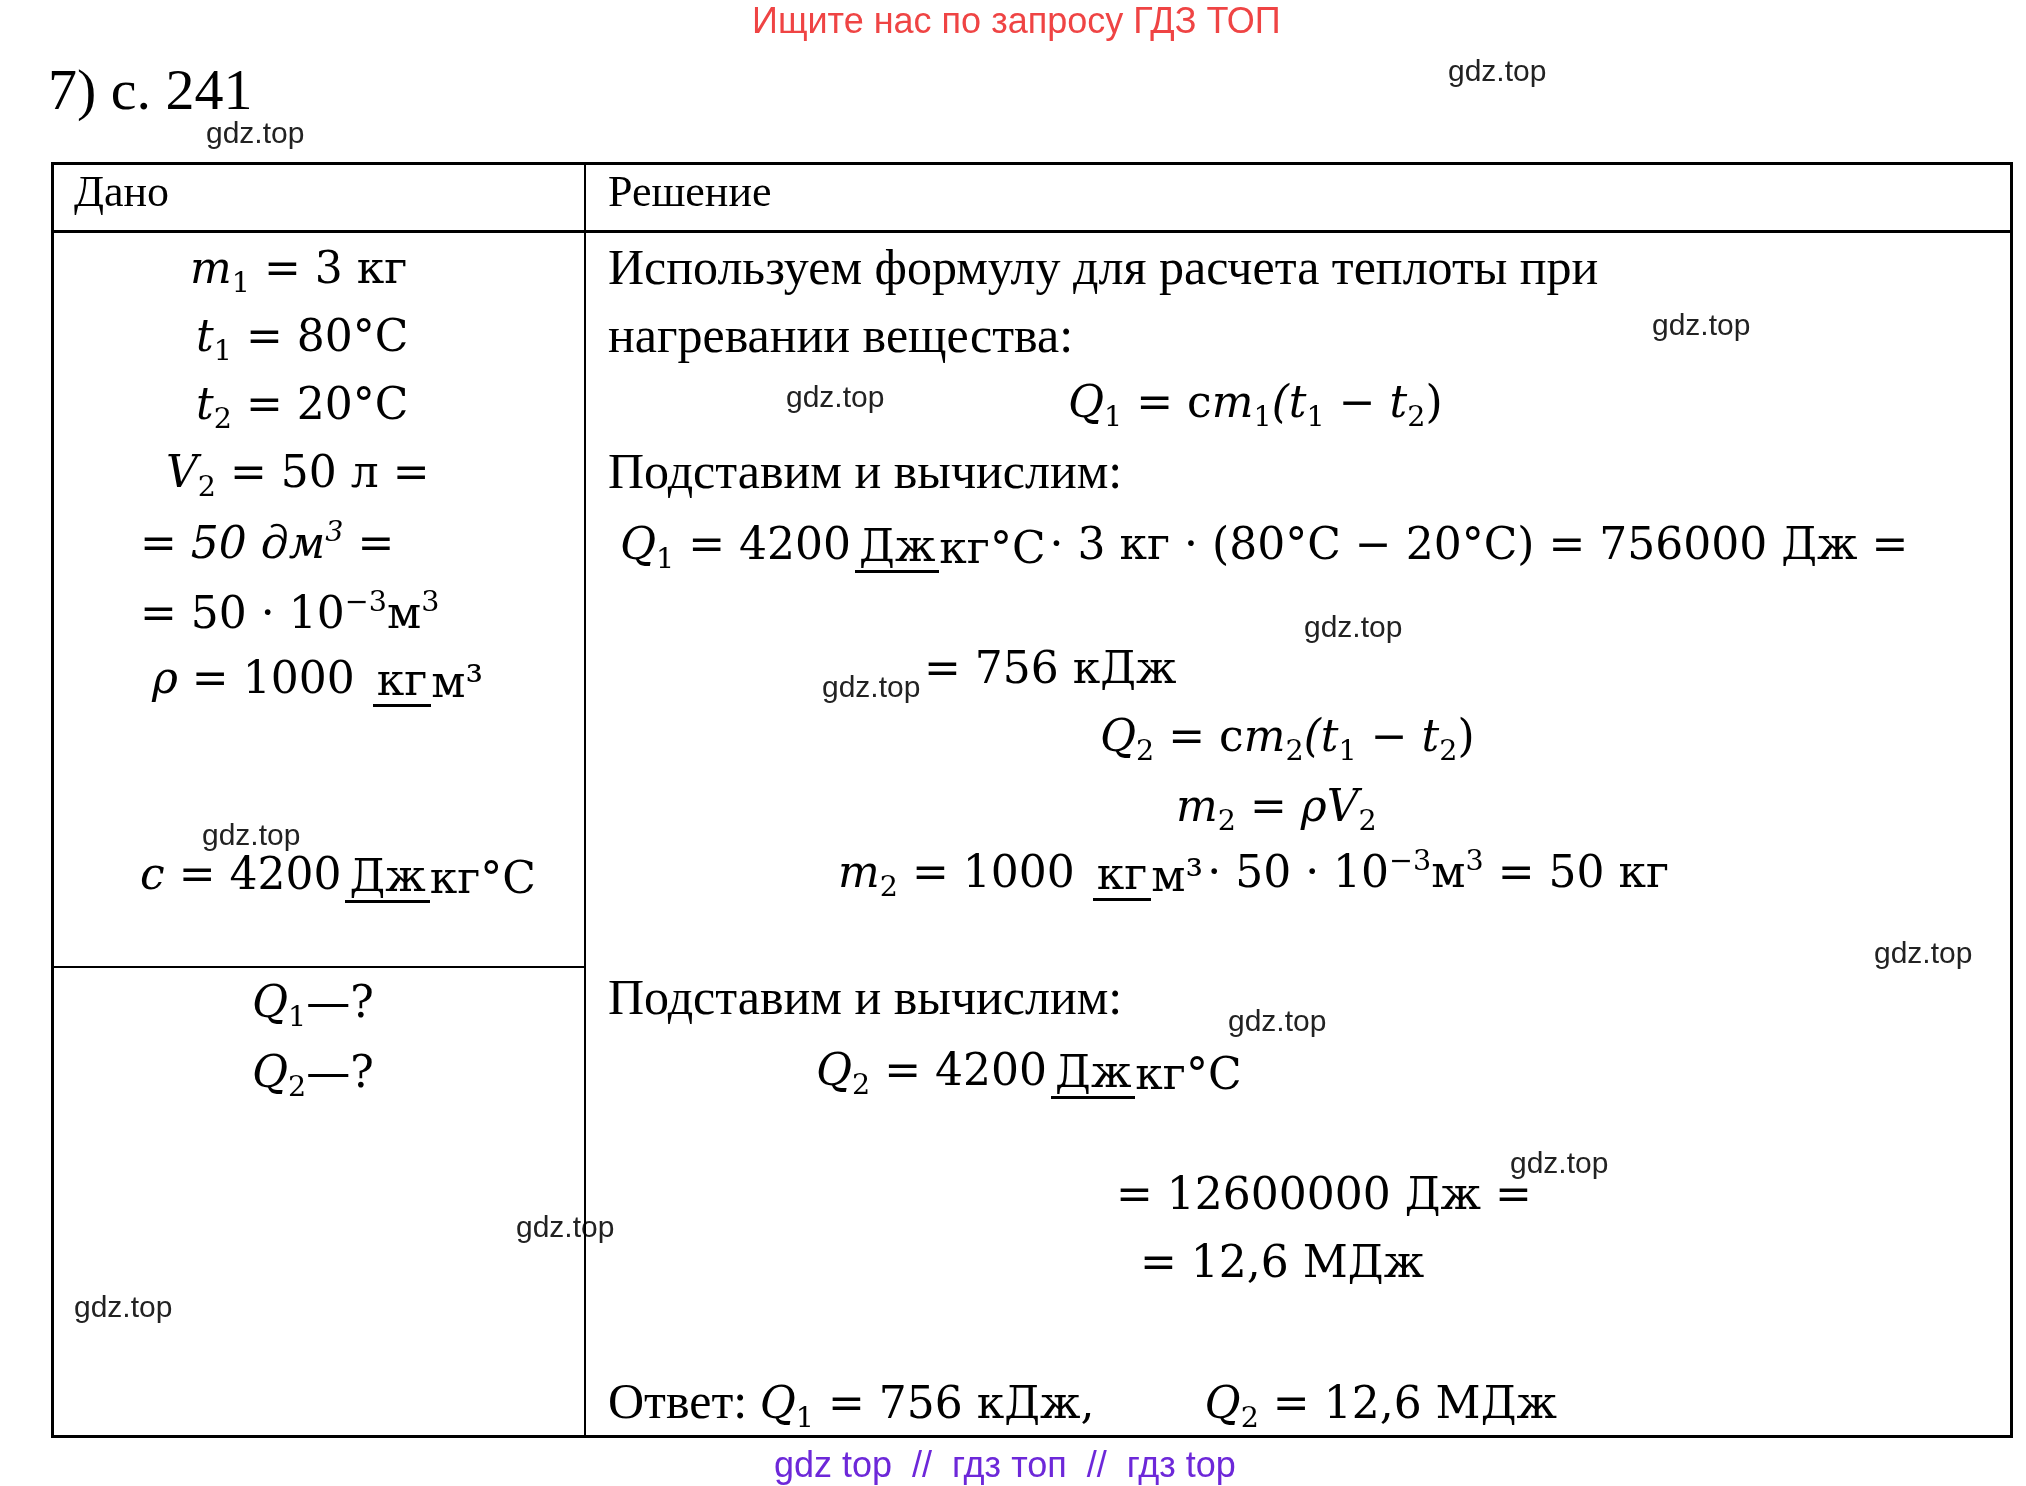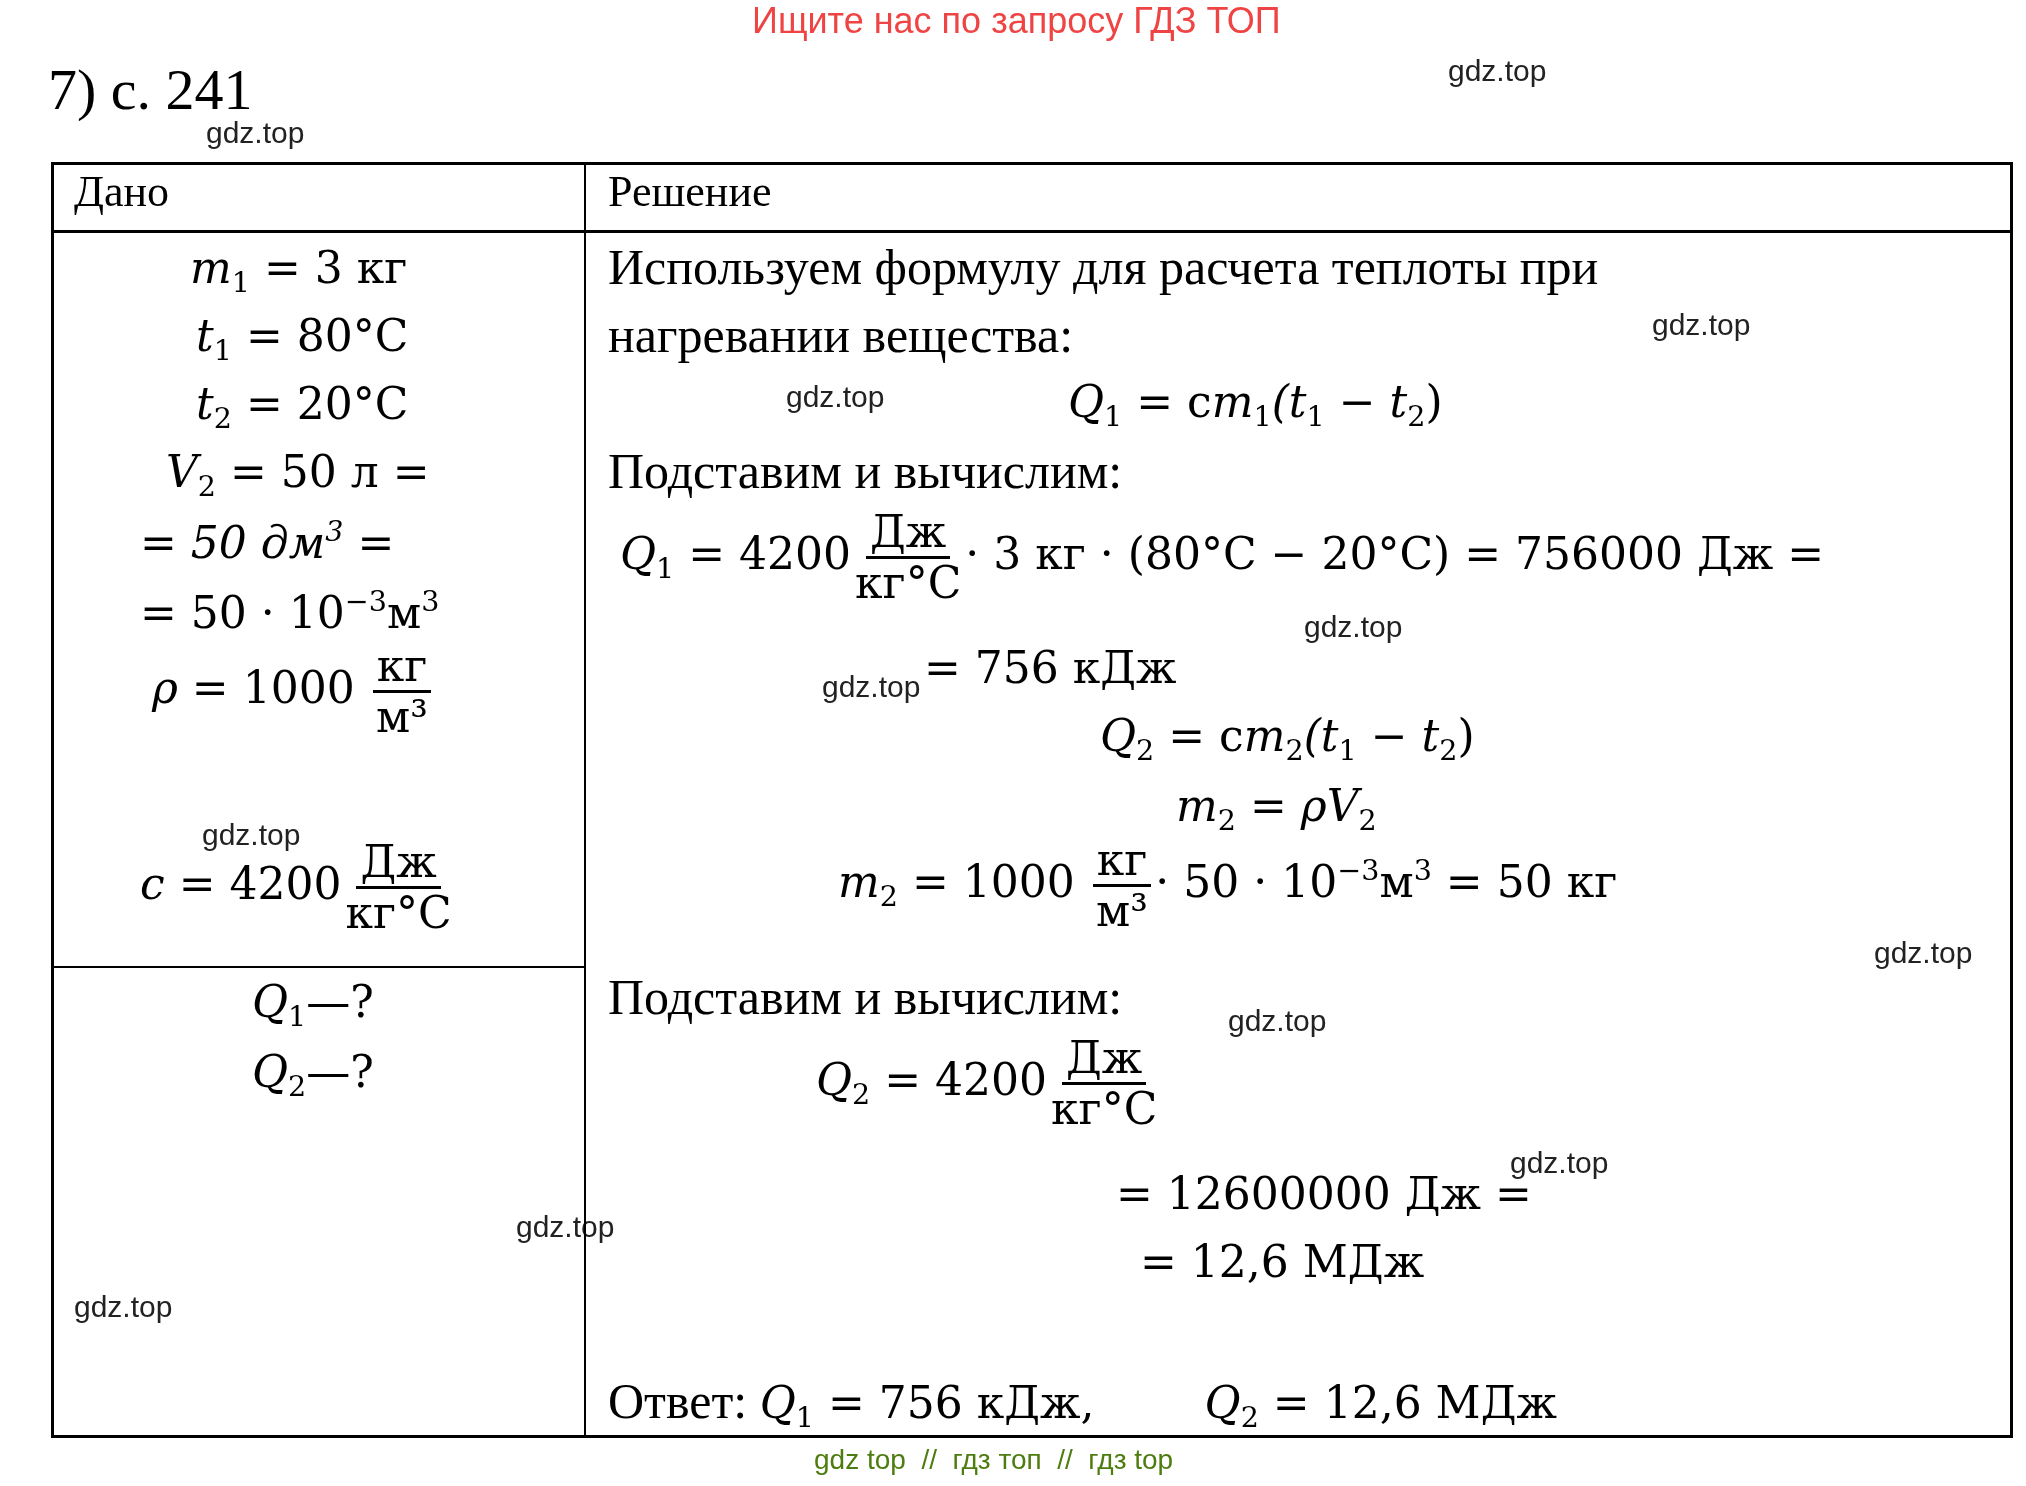--- a/index.html
+++ b/index.html
@@ -1,31 +1,31 @@
 <!DOCTYPE html>
 <html><head>
 <meta charset="utf-8">
 <style>
   html,body{margin:0;padding:0;background:#fff;}
   body{width:2026px;height:1486px;position:relative;overflow:hidden;font-family:"Liberation Serif",serif;color:#000;}
   .abs{position:absolute;white-space:nowrap;}
   .wm{font-family:"Liberation Sans",sans-serif;font-size:30px;color:#222;}
   .banner{font-family:"Liberation Sans",sans-serif;font-size:36px;color:#ef4444;}
-  .footer{font-family:"Liberation Sans",sans-serif;font-size:28px;color:#4d7c0f;margin-left:40px;}
+  .footer{font-family:"Liberation Sans",sans-serif;font-size:36px;color:#6d28d9;}
   .title{font-size:58px;}
   .tbl-border{position:absolute;border:3px solid #000;box-sizing:border-box;}
   .vline{position:absolute;width:2px;background:#000;}
   .hline{position:absolute;height:3px;background:#000;}
   .hdr{font-size:44px;}
   .txt{font-size:50px;}
   .m{font-family:"DejaVu Serif",serif;font-size:44px;}
   .m i{font-style:italic;}
   .m sub{font-size:0.65em;vertical-align:-0.3em;}
   .m sup{font-size:0.65em;vertical-align:0.6em;}
-  .frac{display:inline-flex;flex-direction:column;align-items:center;vertical-align:middle;margin:2px 4px;}
+  .frac{display:inline-flex;flex-direction:row;align-items:center;vertical-align:middle;margin:16px 4px;}
   .frac .num{border-bottom:3px solid #000;padding:0 4px;line-height:1.1;}
   .frac .den{line-height:1.1;}
 </style>
 </head>
 <body>
 
 <div class="abs banner" style="left:752px;top:0px;">Ищите нас по запросу ГДЗ ТОП</div>
 
 <div class="abs title" style="left:48px;top:56px;">7) с. 241</div>
 

